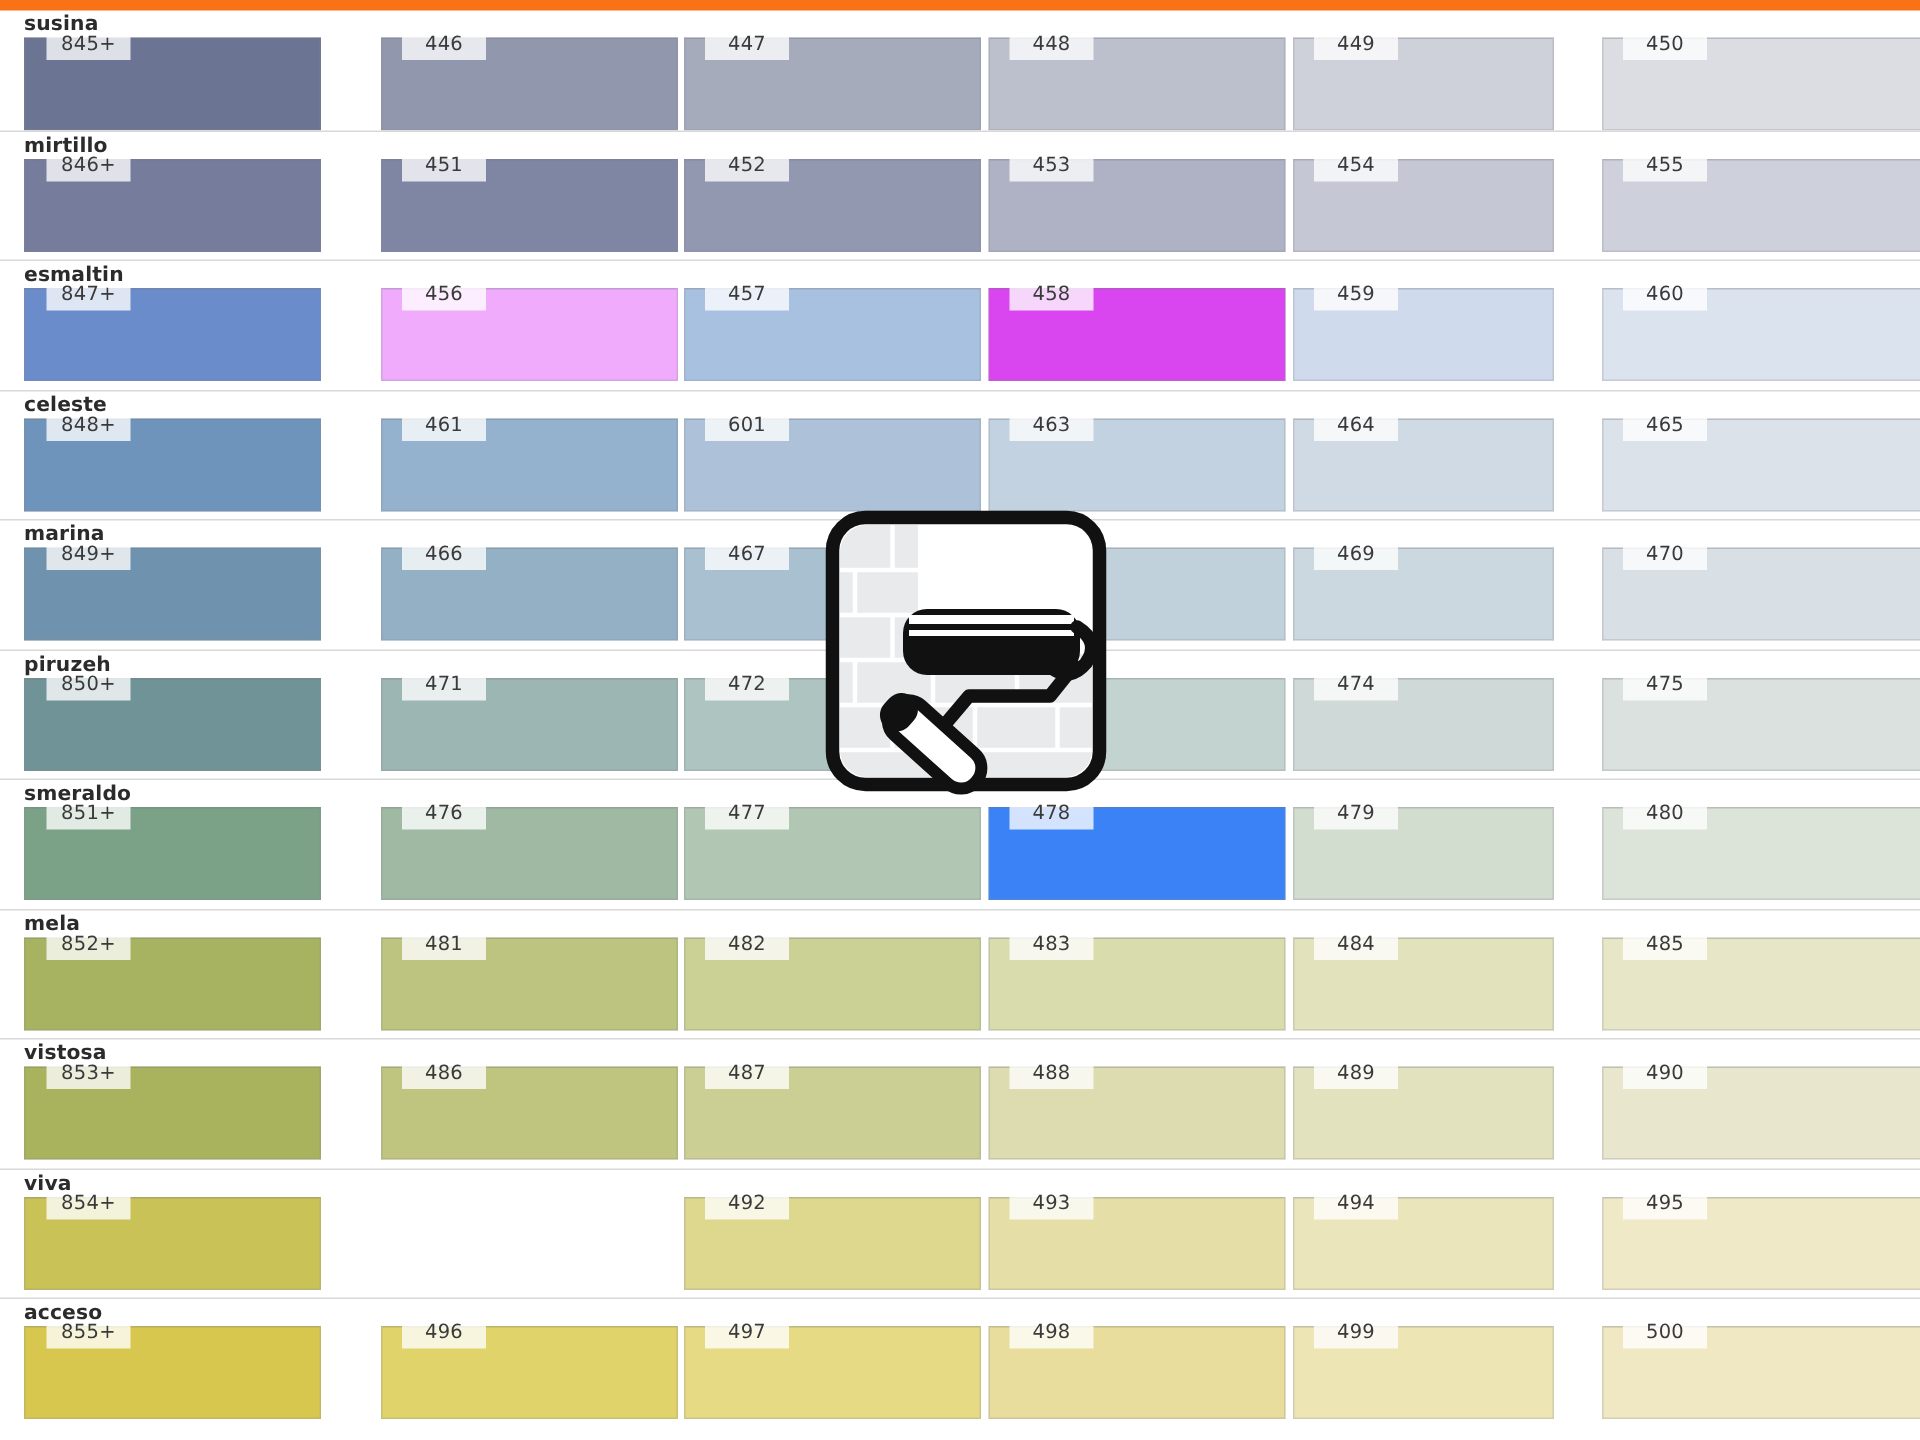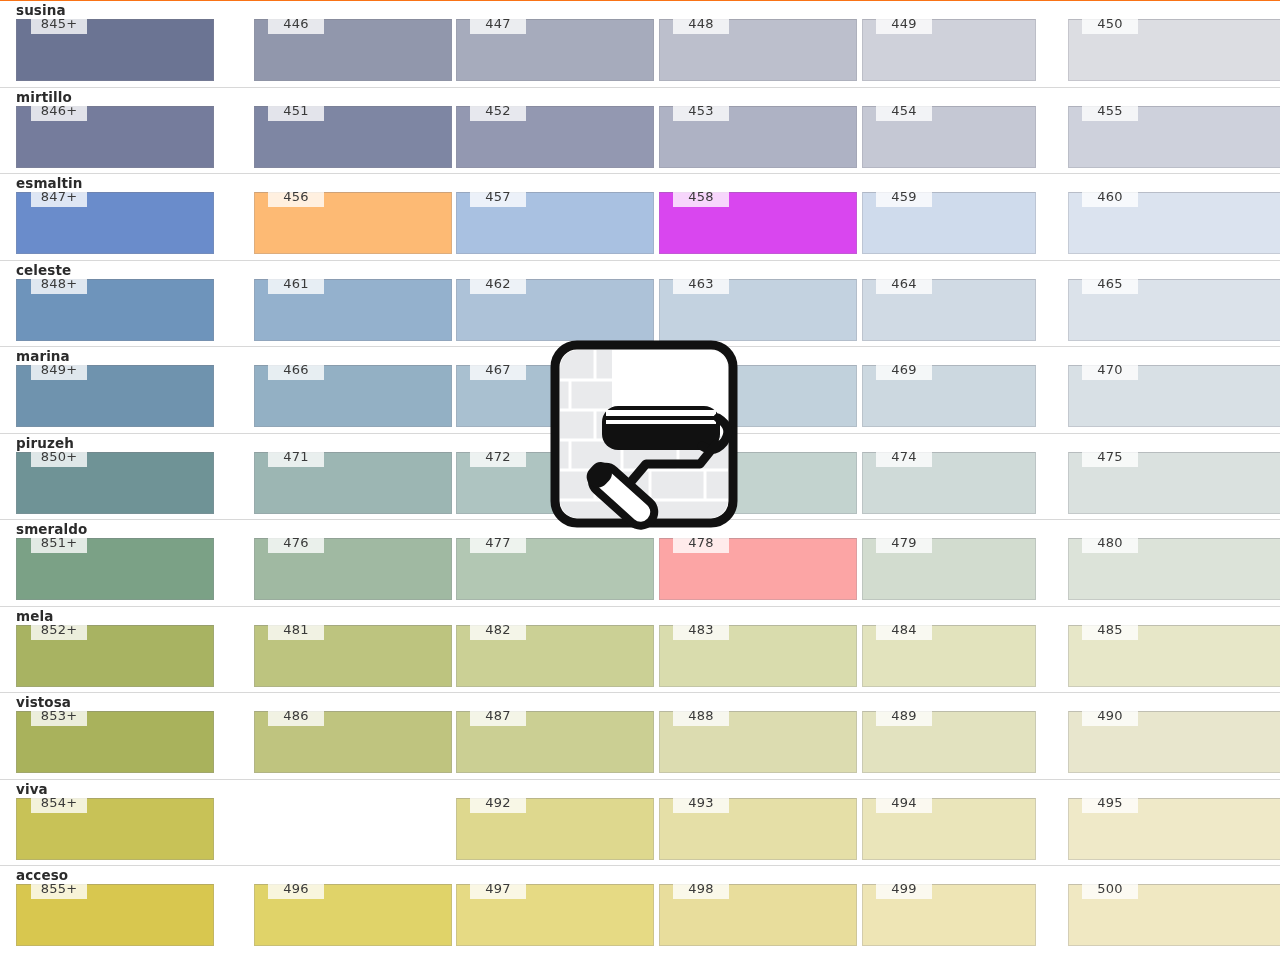--- a/index.html
+++ b/index.html
@@ -22,21 +22,21 @@
   }
 
   
   .group-row {
     position: relative;
     width: 1280px;
     height: 86.5px;
     border-top: 1px solid #d8d8d8;
     background: #ffffff;
   }
-  .group-row:first-child { border-top: 1px solid #f97316; padding-left: 38px; }
+  .group-row:first-child { border-top: 7px solid #f97316; padding-left: 38px; }
 
   .group-name {
     position: absolute;
     left: 16px;
     top: 2px;
     font-size: 13.5px;
     line-height: 15px;
     color: #2b2b2b;
     font-weight: 600;
     letter-spacing: 0.1px;
@@ -144,21 +144,21 @@
             <span class="code-badge">455</span>
           </div>
         </div>
       </div>
       <div class="group-row">
         <div class="group-name">esmaltin</div>
         <div class="swatch-strip">
           <div class="swatch c0" style="background: rgb(106, 140, 203);">
             <span class="code-badge">847+</span>
           </div>
-          <div class="swatch c1" style="background: #fdba74; padding-left: 24px;">
+          <div class="swatch c1" style="background: #f0abfc; padding-left: 24px;">
             <span class="code-badge">456</span>
           </div>
           <div class="swatch c2" style="background: rgb(169, 193, 225);">
             <span class="code-badge">457</span>
           </div>
           <div class="swatch c3" style="background: #d946ef;">
             <span class="code-badge">458</span>
           </div>
           <div class="swatch c4" style="background: rgb(207, 219, 236);">
             <span class="code-badge">459</span>
@@ -171,21 +171,21 @@
       <div class="group-row">
         <div class="group-name">celeste</div>
         <div class="swatch-strip">
           <div class="swatch c0" style="background: rgb(110, 148, 187);">
             <span class="code-badge">848+</span>
           </div>
           <div class="swatch c1" style="background: rgb(148, 177, 205);">
             <span class="code-badge">461</span>
           </div>
           <div class="swatch c2" style="background: rgb(173, 194, 216);">
-            <span class="code-badge">462</span>
+            <span class="code-badge">601</span>
           </div>
           <div class="swatch c3" style="background: rgb(195, 210, 224);">
             <span class="code-badge">463</span>
           </div>
           <div class="swatch c4" style="background: rgb(208, 218, 228);">
             <span class="code-badge">464</span>
           </div>
           <div class="swatch c5" style="background: rgb(219, 226, 234);">
             <span class="code-badge">465</span>
           </div>
@@ -242,21 +242,21 @@
         <div class="swatch-strip">
           <div class="swatch c0" style="background: rgb(123, 161, 134);">
             <span class="code-badge">851+</span>
           </div>
           <div class="swatch c1" style="background: rgb(160, 185, 162);">
             <span class="code-badge">476</span>
           </div>
           <div class="swatch c2" style="background: rgb(178, 199, 179);">
             <span class="code-badge">477</span>
           </div>
-          <div class="swatch c3" style="background: #fca5a5; padding-left: 48px;">
+          <div class="swatch c3" style="background: #3b82f6; padding-left: 48px;">
             <span class="code-badge">478</span>
           </div>
           <div class="swatch c4" style="background: rgb(210, 220, 207);">
             <span class="code-badge">479</span>
           </div>
           <div class="swatch c5" style="background: rgb(220, 227, 217);">
             <span class="code-badge">480</span>
           </div>
         </div>
       </div>

